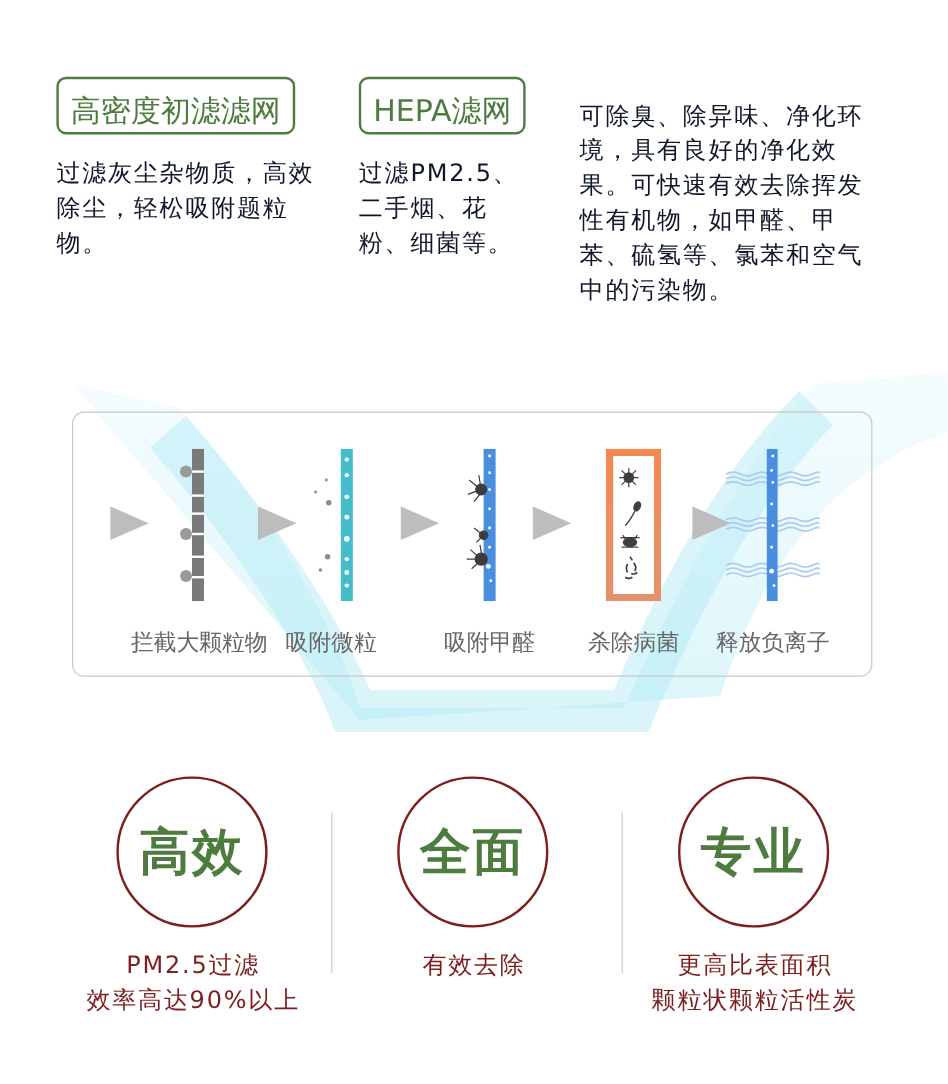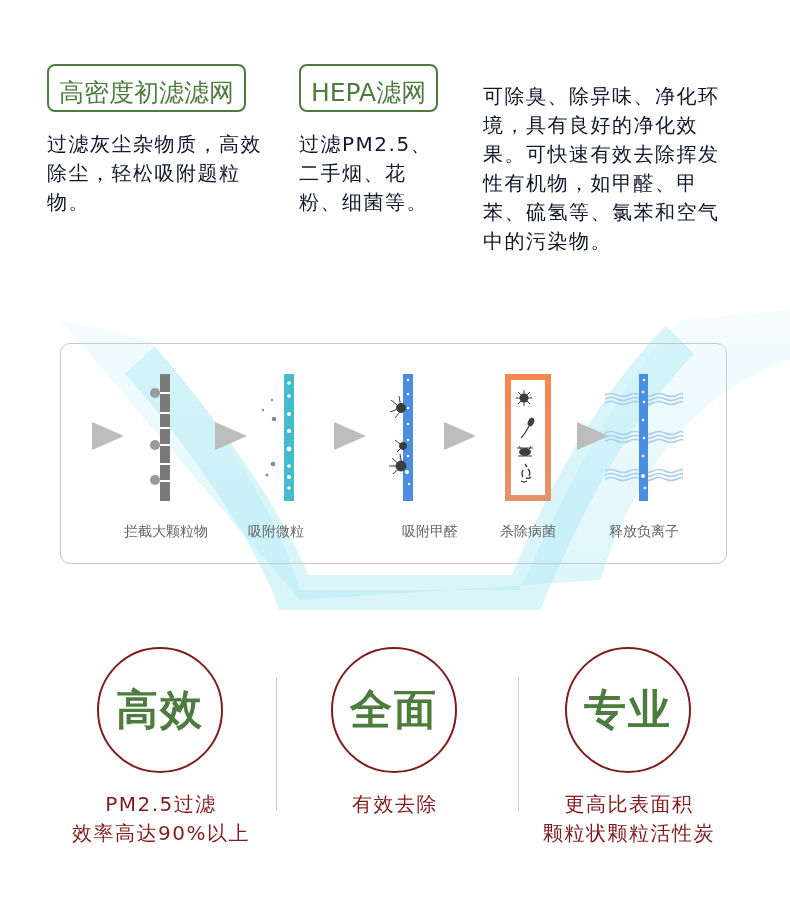--- a/index.html
+++ b/index.html
@@ -41,21 +41,21 @@
     .panel {
       position: absolute;
       left: 60px; top: 343px; width: 667px; height: 221px;
       border: 1px solid #c8c8c8;
       border-radius: 10px;
       background: transparent;
     }
     .step-label {
       position: absolute;
       top: 523px;
-      font-size: 14px;
+      font-size: 19px;
       color: #666666;
       white-space: nowrap;
       transform: translateX(-50%);
     }
     .arrow {
       position: absolute;
       width: 0; height: 0;
       border-top: 14px solid transparent;
       border-bottom: 14px solid transparent;
       border-left: 32px solid #bdbdbd;
@@ -248,21 +248,21 @@
     <circle cx="40" cy="46" r="1.2" fill="#ffffff"></circle>
     <circle cx="41" cy="64" r="1.2" fill="#ffffff"></circle>
     <circle cx="40" cy="82" r="1.2" fill="#ffffff"></circle>
     <circle cx="40" cy="102" r="2" fill="#ffffff"></circle>
     <circle cx="42" cy="114" r="1.2" fill="#ffffff"></circle>
   </svg>
 </div>
 
 <div class="step-label" style="left:166px;">拦截大颗粒物</div>
 <div class="step-label" style="left:276px;">吸附微粒</div>
-<div class="step-label" style="left:430px;">吸附甲醛</div>
+<div class="step-label" style="left:408px;">吸附甲醛</div>
 <div class="step-label" style="left:528px;">杀除病菌</div>
 <div class="step-label" style="left:644px;">释放负离子</div>
 
 <div class="circle" style="left:97px;">高效</div>
 <div class="circle" style="left:331px;">全面</div>
 <div class="circle" style="left:565px;">专业</div>
 
 <div class="divider" style="left:276px;"></div>
 <div class="divider" style="left:518px;"></div>
 

